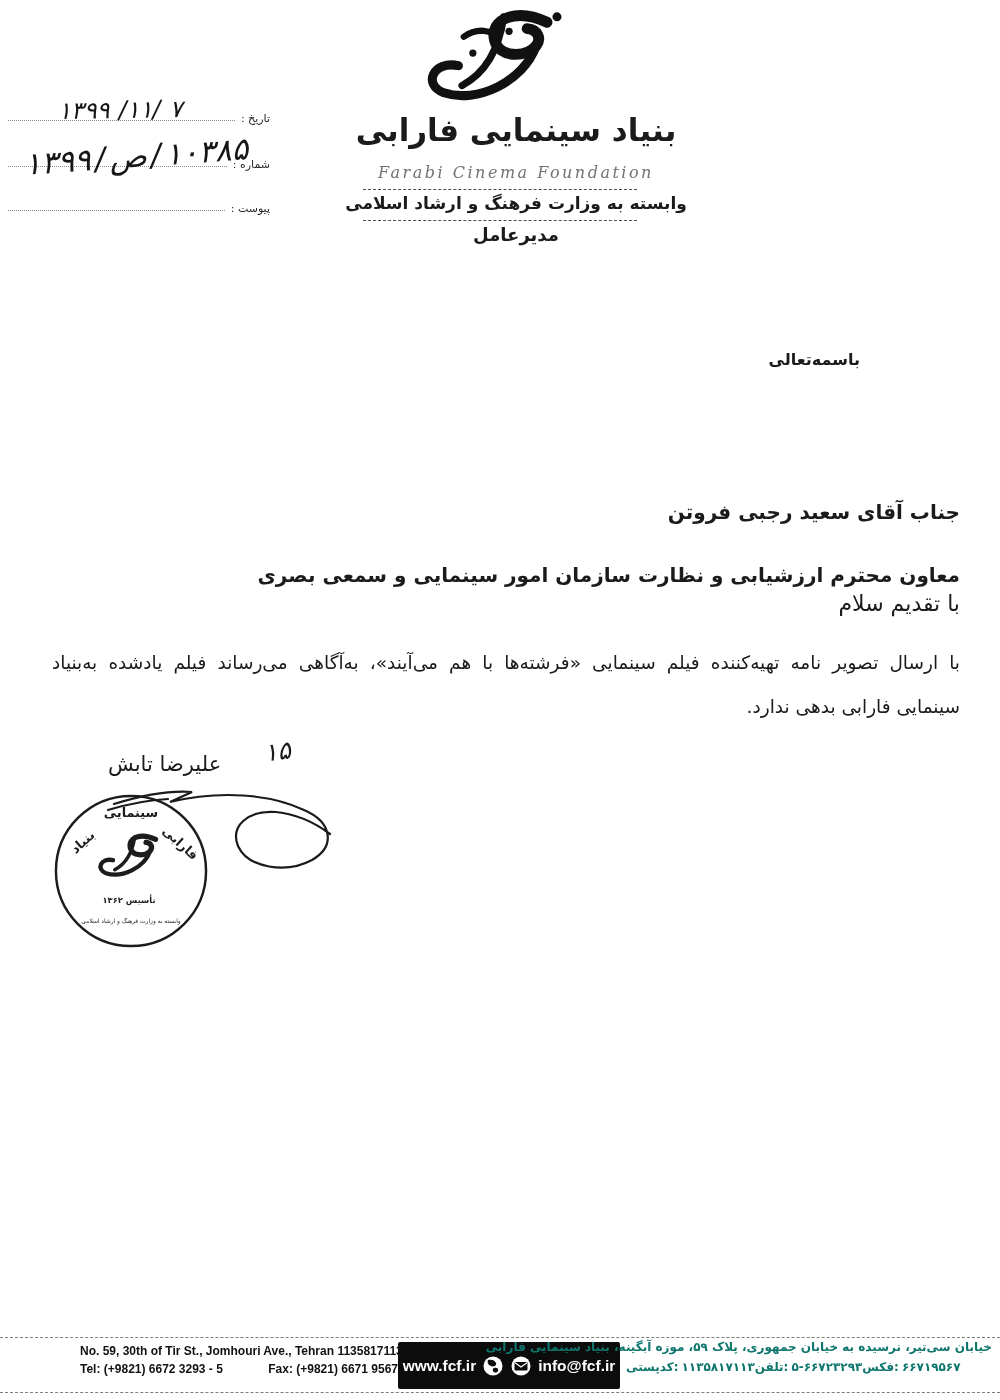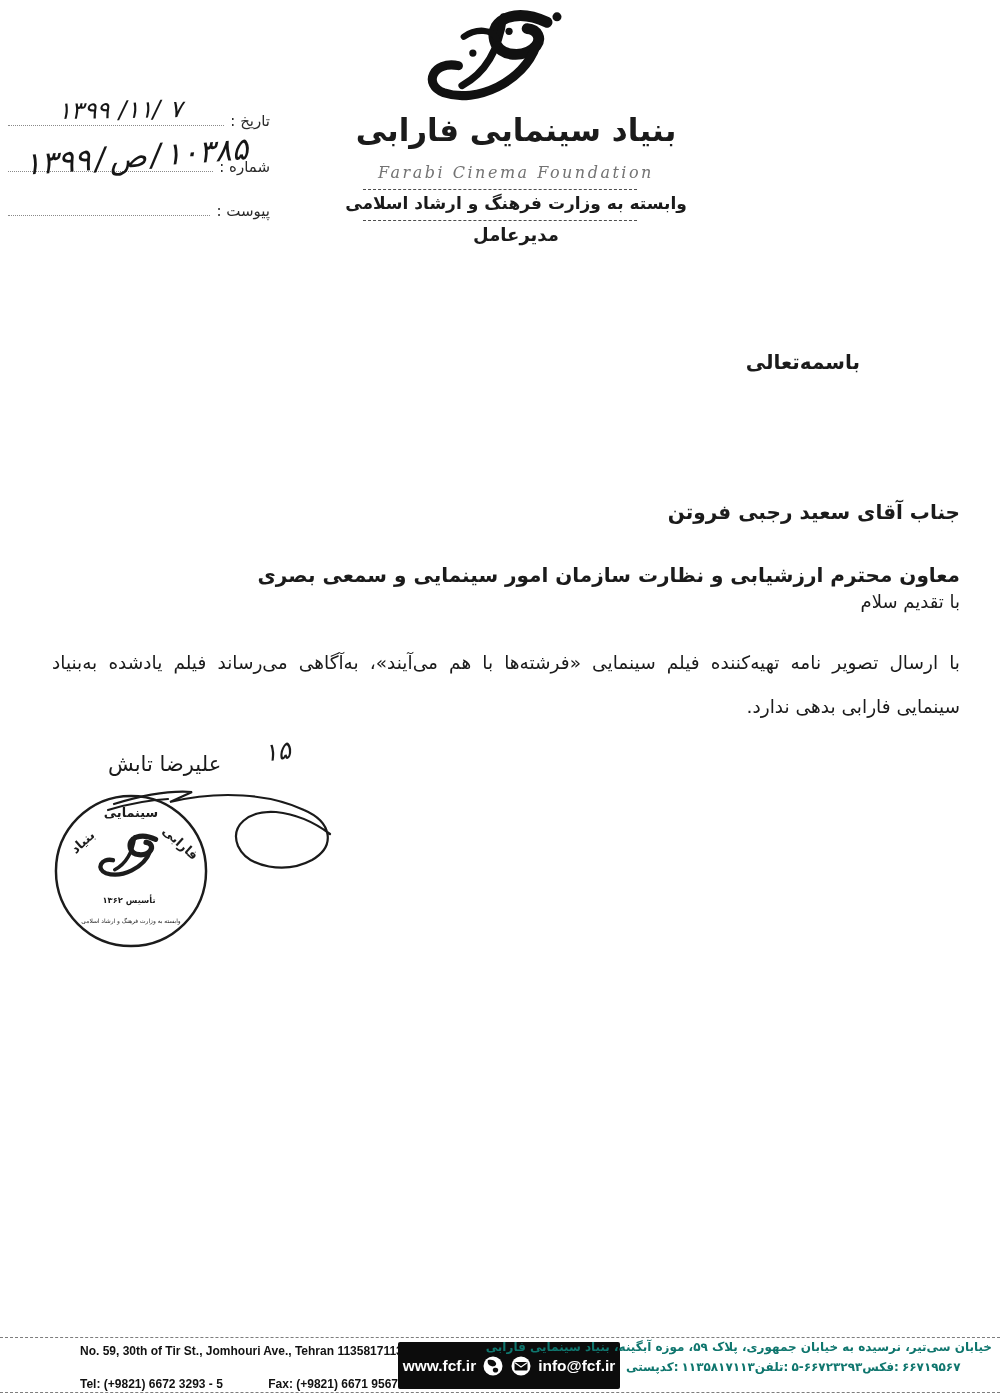--- a/index.html
+++ b/index.html
@@ -4,47 +4,47 @@
 <style>
   html,body{margin:0;padding:0;background:#e8e8e8;}
   #page{position:relative;width:1000px;height:1400px;background:#ffffff;overflow:hidden;
         font-family:"DejaVu Sans",sans-serif;color:#1b1b1b;}
   .abs{position:absolute;}
   .rtl{direction:rtl;}
 
   
   .meta-row{position:absolute;left:8px;width:262px;display:flex;align-items:flex-end;}
   .meta-leader{flex:1;border-bottom:1.5px dotted #8a8a8a;height:1px;margin:0 6px 4px 0;}
-  .meta-label{direction:rtl;font-size:15px;color:#2a2a2a;white-space:nowrap;}
+  .meta-label{direction:rtl;font-size:11px;color:#2a2a2a;white-space:nowrap;}
   .hw{font-style:italic;color:#161616;display:flex;align-items:baseline;}
   .hw span{unicode-bidi:isolate;direction:ltr;}
 
   
   .center-col{left:0;width:100%;text-align:center;padding-left:16px;}
   .nastaliq{font-weight:bold;font-size:31px;letter-spacing:-1px;}
   .org-en{font-family:"DejaVu Serif",serif;font-style:italic;font-size:16px;letter-spacing:2.5px;color:#737373;}
   .lh-divider{position:absolute;left:363px;width:274px;border-top:1px dashed #4d4d4d;height:0;}
   .affil{font-weight:bold;font-size:17px;}
   .role{font-weight:bold;font-size:18px;}
 
   
-  .besmele{font-size:20px;font-weight:bold;}
+  .besmele{font-size:16px;font-weight:bold;}
   .addr-line{right:40px;direction:rtl;font-weight:bold;font-size:20px;white-space:nowrap;margin-top:32px;}
-  .salut{right:40px;direction:rtl;font-size:18px;}
+  .salut{right:40px;direction:rtl;font-size:22px;}
   .body-line{left:52px;right:40px;direction:rtl;font-size:18.5px;}
   .jst{text-align:justify;text-align-last:justify;}
   .hw-note{font-style:italic;font-size:25px;transform:rotate(-8deg);}
   .signer{font-weight:normal;font-size:21px;direction:rtl;}
 
   
   .foot-rule{position:absolute;left:0;width:1000px;border-top:1px dashed #7d7d7d;height:0;}
   .foot-en{position:absolute;left:80px;width:318px;font-family:"Liberation Sans","DejaVu Sans",sans-serif;
            font-weight:bold;font-size:12px;color:#111;}
   .foot-en .row1{text-align:right;white-space:nowrap;}
-  .foot-en .row2{display:flex;justify-content:space-between;margin-top:19px;}
+  .foot-en .row2{display:flex;justify-content:space-between;margin-top:4px;}
   .bar{position:absolute;left:398px;top:1342px;width:222px;height:47px;background:#0c0c0c;border-radius:2px;
        display:flex;align-items:center;justify-content:center;gap:6px;color:#fff;
        font-family:"Liberation Sans","DejaVu Sans",sans-serif;font-weight:bold;font-size:15.5px;}
   .foot-fa{position:absolute;left:626px;width:366px;font-size:12px;font-weight:bold;color:#0f766e;}
   .foot-fa .row1{direction:rtl;text-align:right;white-space:nowrap;}
   .foot-fa .row2{display:flex;margin-top:6px;direction:ltr;}
   .pair{display:flex;gap:3px;white-space:nowrap;}
   .pair .lbl{unicode-bidi:isolate;direction:ltr;}
   .pair .val{unicode-bidi:isolate;direction:ltr;}
 </style>

